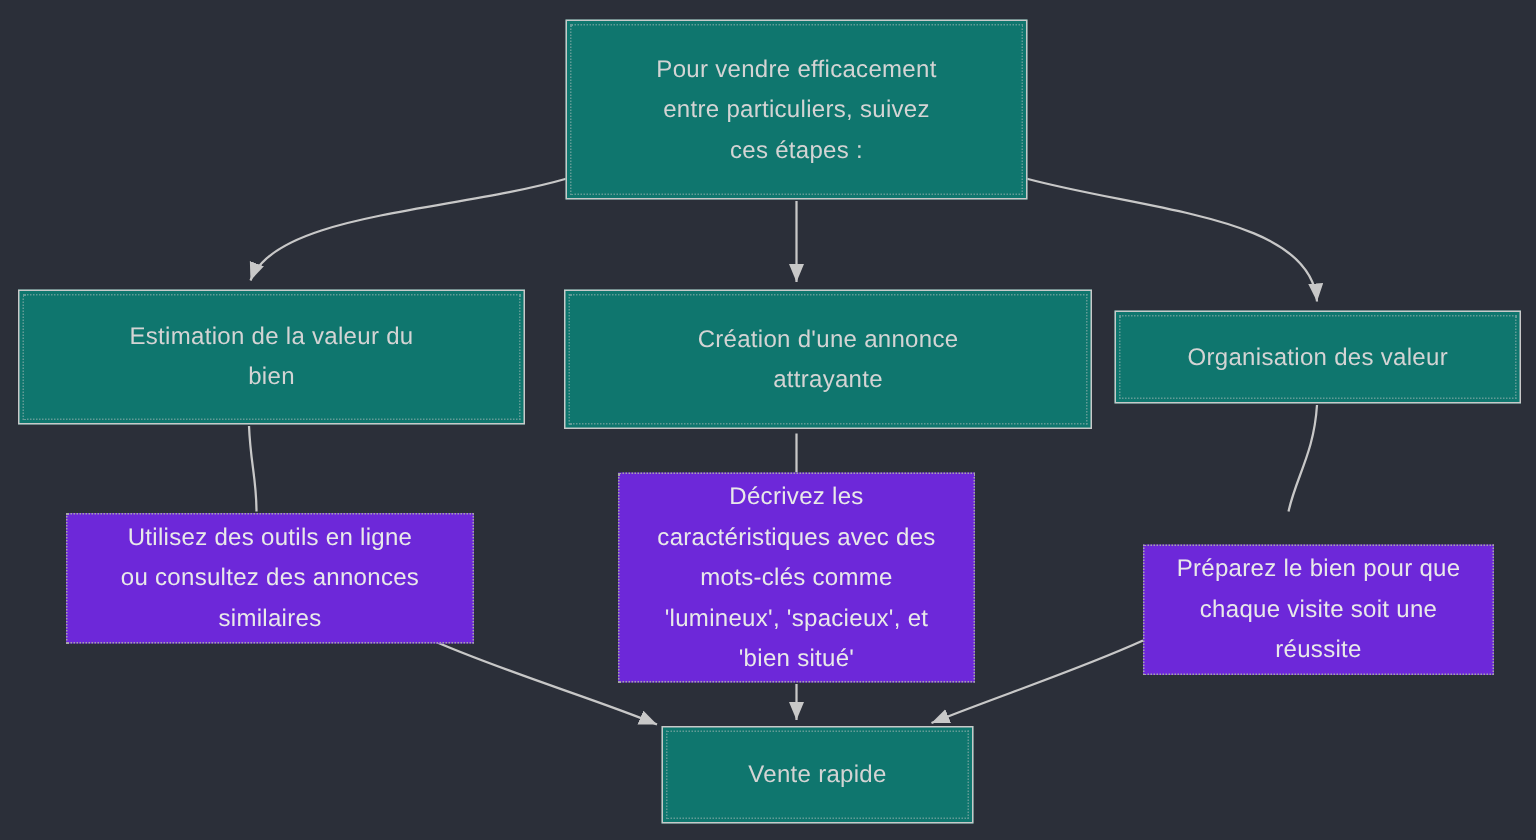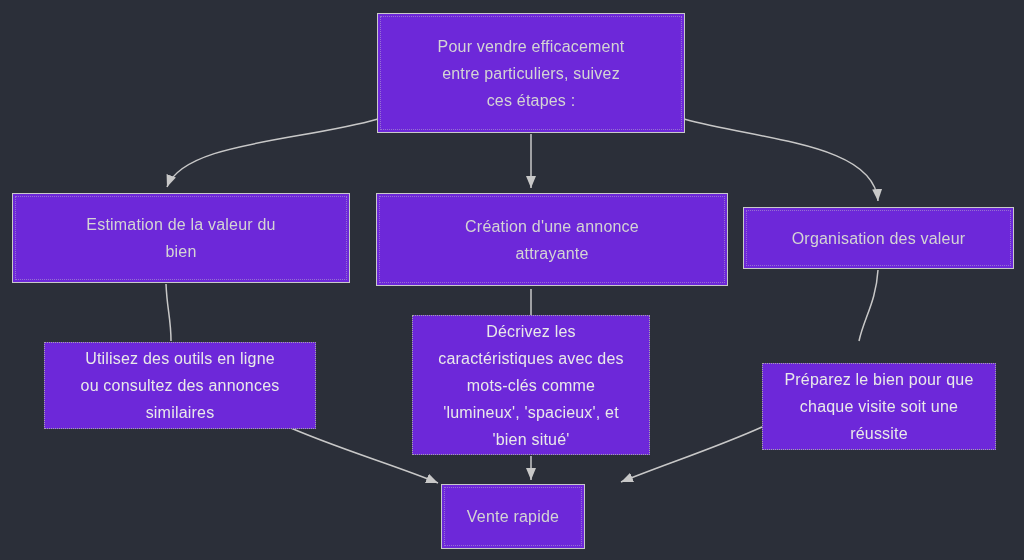--- a/index.html
+++ b/index.html
@@ -28,40 +28,40 @@
     display: flex;
     align-items: center;
     justify-content: center;
     text-align: center;
     white-space: pre-line;
     font-size: 16px;
     line-height: 27px;
     letter-spacing: 0.2px;
   }
   .node-dark {
-    background: #6d28d9;
+    background: #0f766e;
     border: 1px solid #c9c9c9;
     outline: 1px dotted rgba(201,201,201,0.45);
     outline-offset: -4px;
     color: #d4d4d4;
   }
   .node-detail {
     background: #6d28d9;
     border: 1px dotted #a6a6a6;
     color: #e9e9e9;
   }
   
   .pos-title        { left: 377px; top: 13px;  width: 308px; height: 120px; }
   .pos-estimation   { left: 12px;  top: 193px; width: 338px; height: 90px;  }
   .pos-creation     { left: 376px; top: 193px; width: 352px; height: 93px;  }
   .pos-organisation { left: 743px; top: 207px; width: 271px; height: 62px;  }
   .pos-detail1      { left: 44px;  top: 342px; width: 272px; height: 87px;  }
   .pos-detail2      { left: 412px; top: 315px; width: 238px; height: 140px; }
   .pos-detail3      { left: 762px; top: 342px; width: 234px; height: 87px; margin-top: 21px;  }
-  .pos-result       { left: 441px; top: 484px; width: 144px; height: 65px;  }
+  .pos-result       { left: 441px; top: 484px; width: 208px; height: 65px;  }
 </style>
 </head>
 <body>
 
 <div class="canvas">
 
   <svg class="edges" viewBox="0 0 1024 560" xmlns="http://www.w3.org/2000/svg" aria-hidden="true">
     <defs>
       <marker id="arrow" markerUnits="userSpaceOnUse" markerWidth="13" markerHeight="11" refX="12" refY="5" orient="auto">
         <path d="M0,0 L12,5 L0,10 Z" fill="#c8c8c8"></path>

